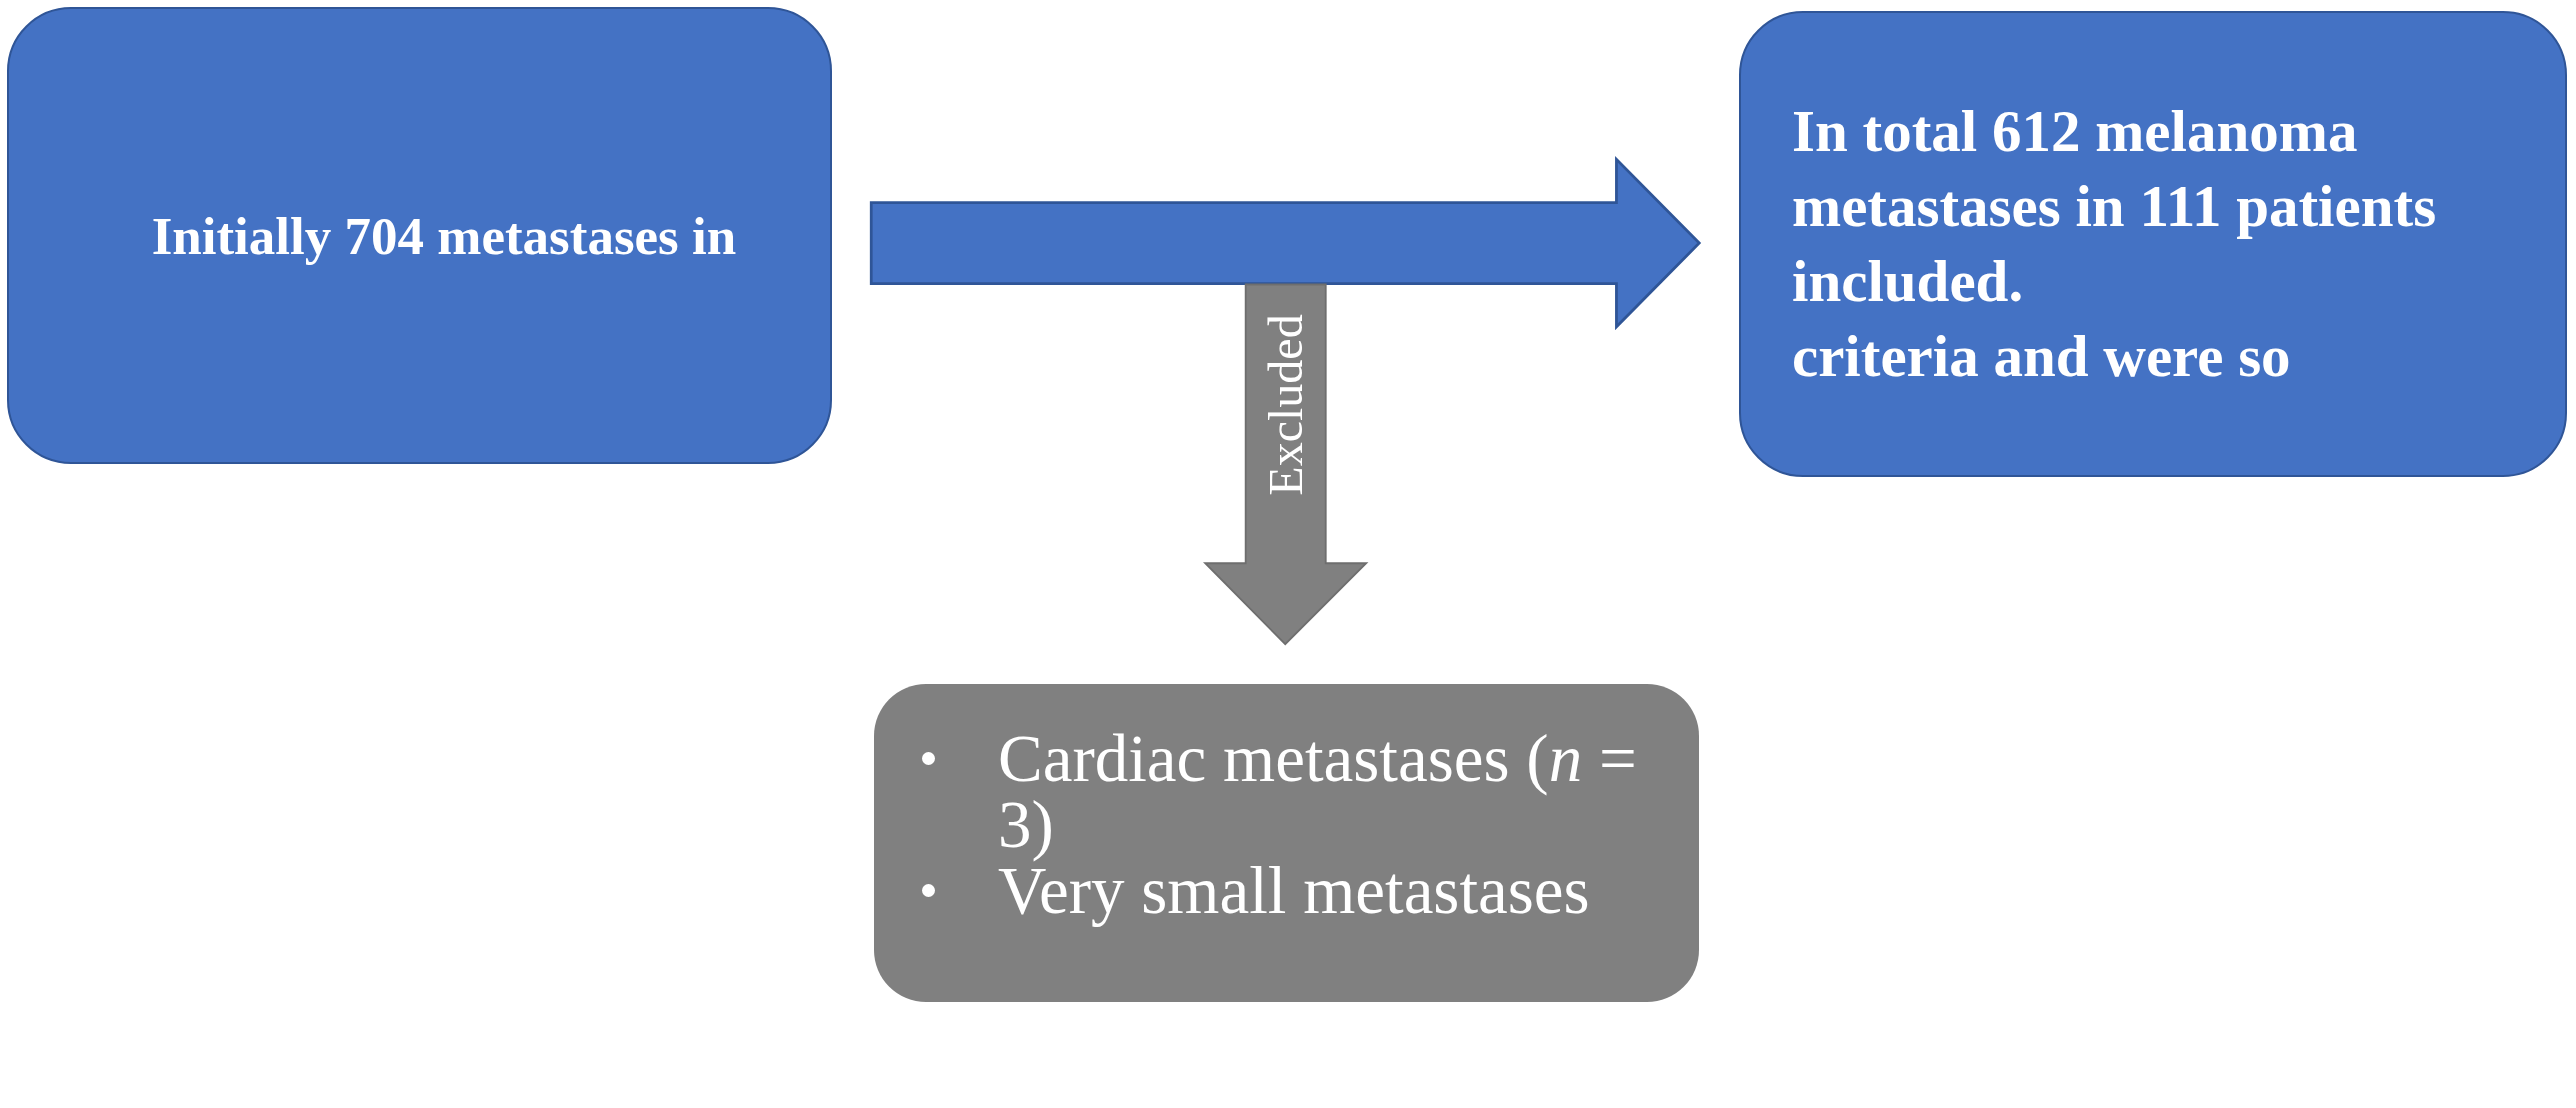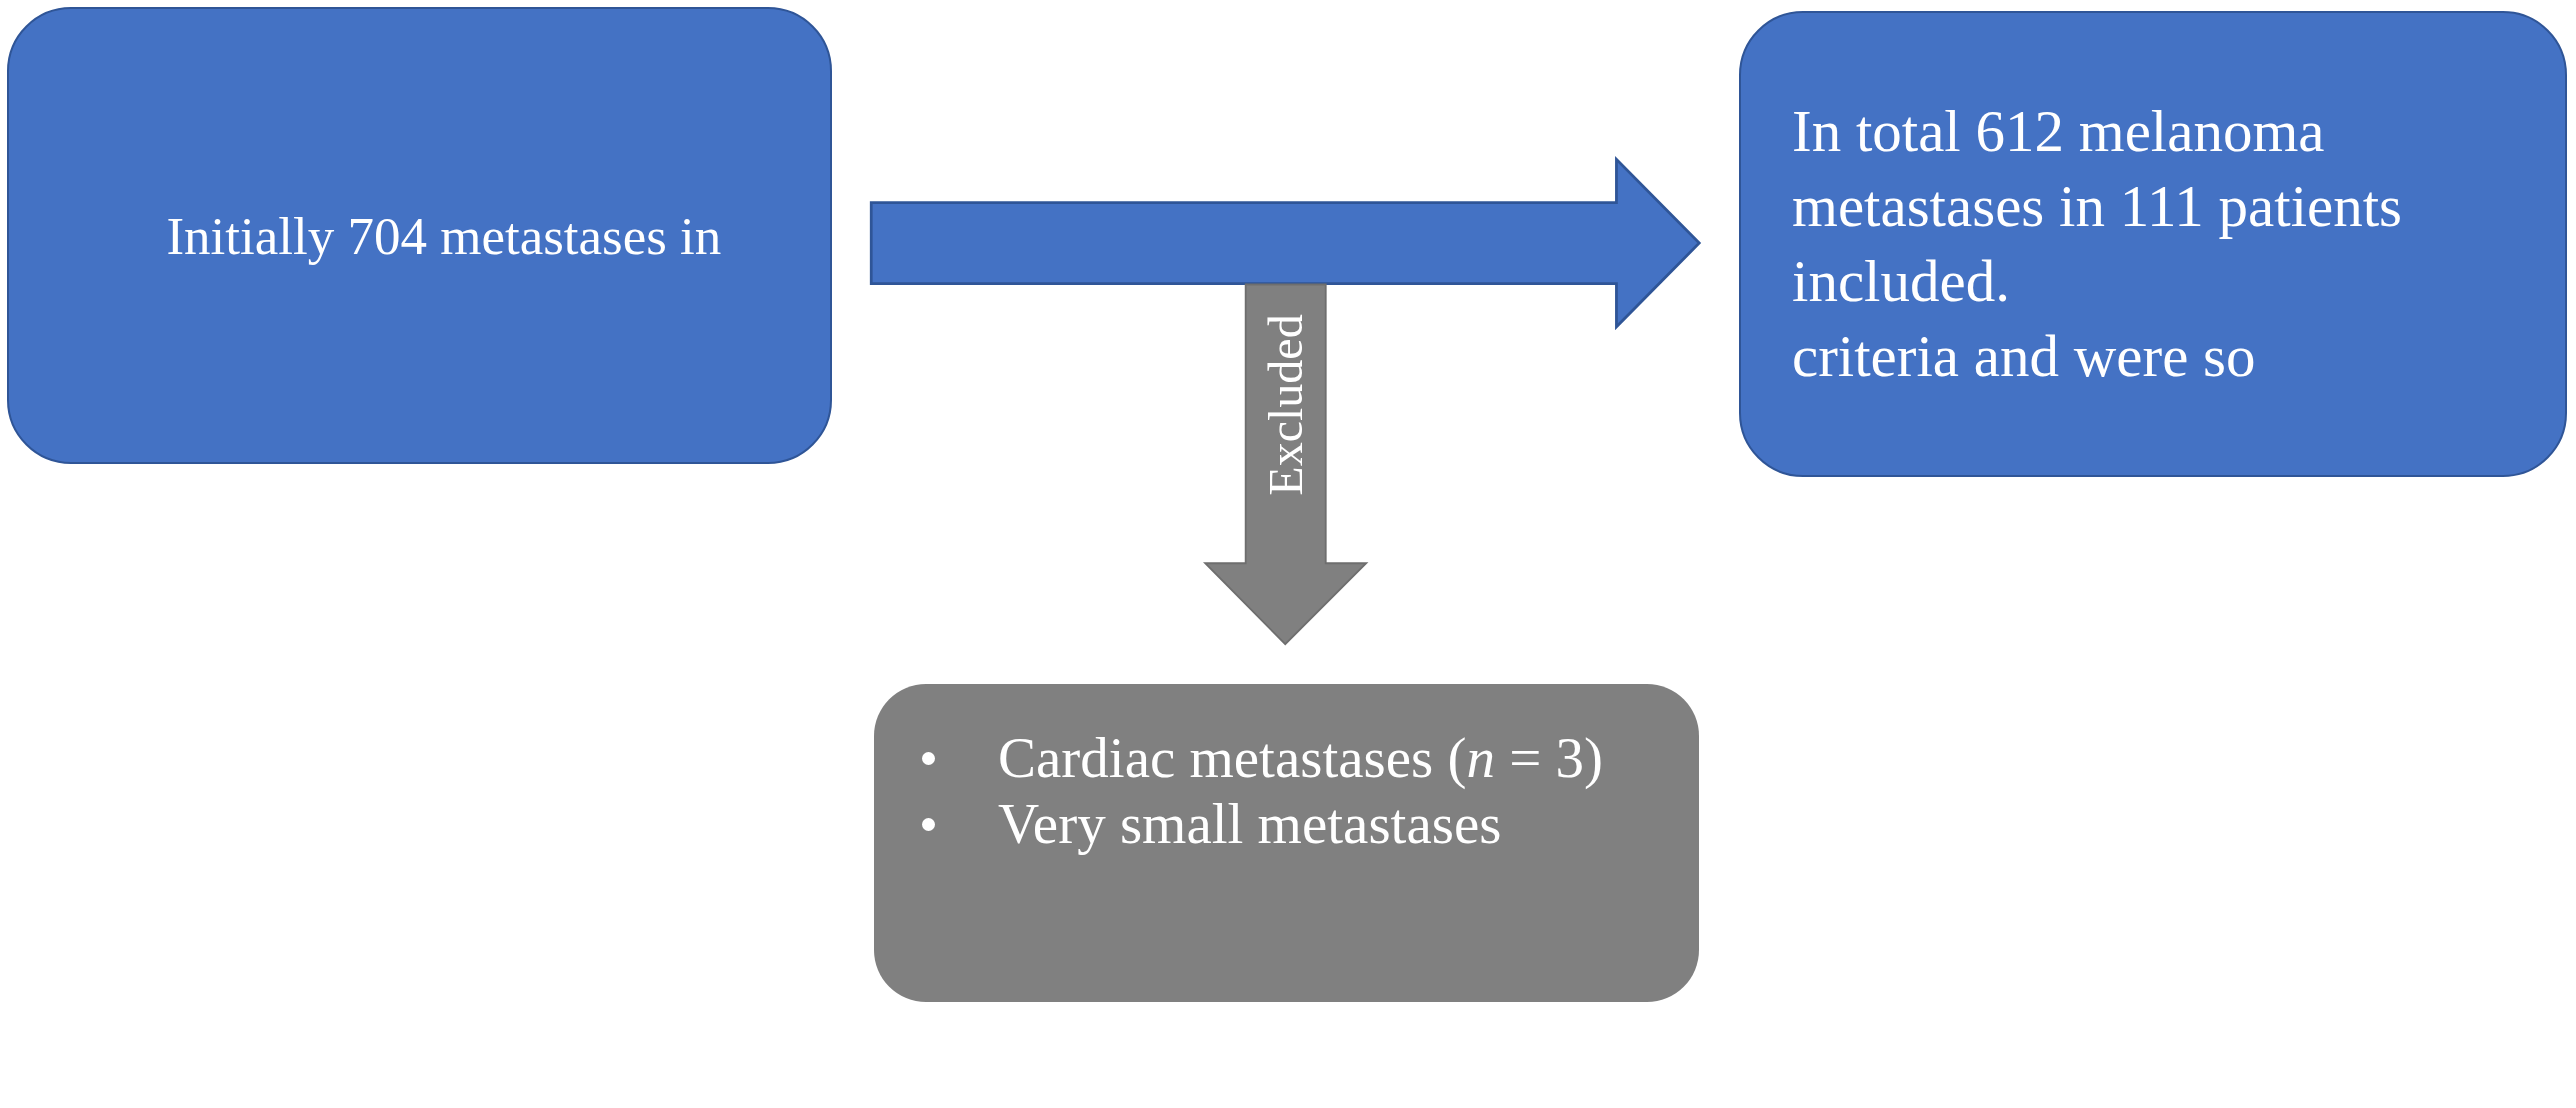--- a/index.html
+++ b/index.html
@@ -13,20 +13,21 @@
   }
   .box {
     position: absolute;
     box-sizing: border-box;
     color: #ffffff;
   }
   .blue-box {
     background: #4472C4;
     border: 2.8px solid #2F5597;
     border-radius: 64px;
+    font-weight: bold;
   }
   #left-box {
     left: 7.4px; top: 7.4px; width: 825px; height: 457px;
     display: flex; flex-direction: column;
     justify-content: center; align-items: center;
     text-align: center;
     font-size: 53px; line-height: 74px; padding-left: 48px;
   }
   #right-box {
     left: 1739px; top: 11px; width: 828px; height: 466px;
@@ -47,21 +48,21 @@
     transform: translate(-50%, -50%) rotate(-90deg);
     color: #ffffff;
     font-size: 48px;
     white-space: nowrap;
   }
   #gray-box {
     left: 874px; top: 684px; width: 825px; height: 318px;
     background: #808080;
     border-radius: 52px;
     padding: 41px 37px 28px 37px;
-    font-size: 57px; line-height: 66px;
+    font-size: 67px; line-height: 66px;
   }
   .bullet-item { display: flex; align-items: flex-start; }
   .bullet-dot {
     flex: 0 0 auto;
     width: 13px; height: 13px;
     margin: 27px 0 0 11px;
     border-radius: 50%;
     background: #ffffff;
   }
   .bullet-text { margin-left: 63px; }

